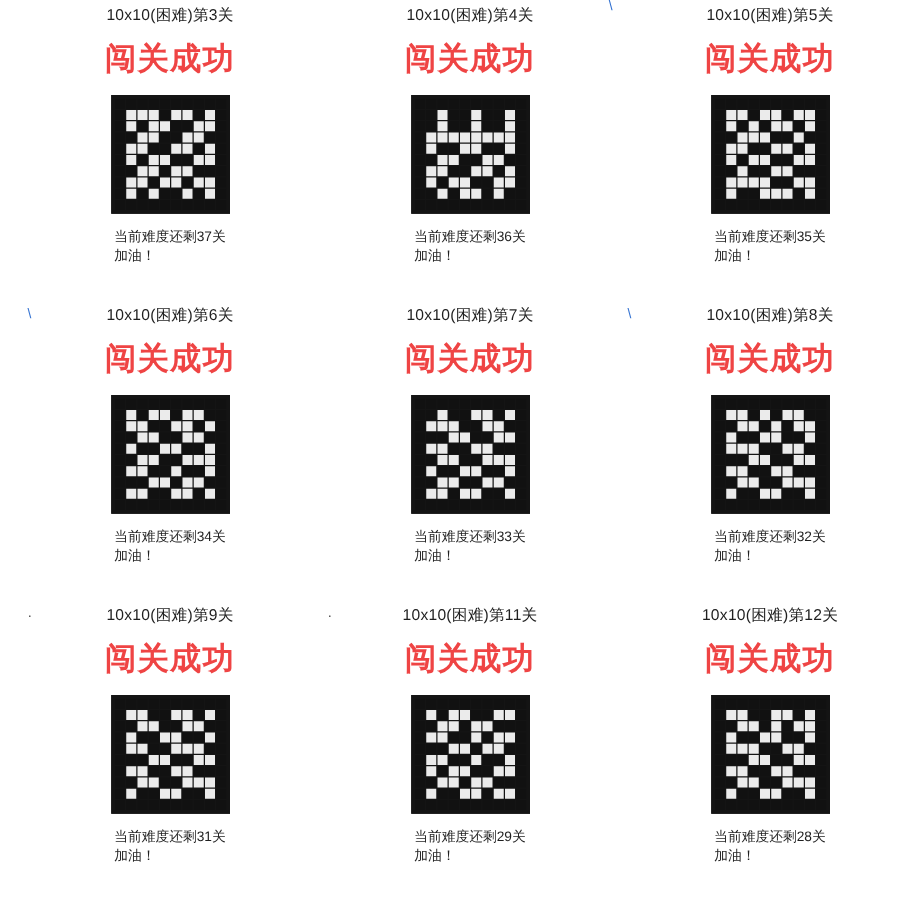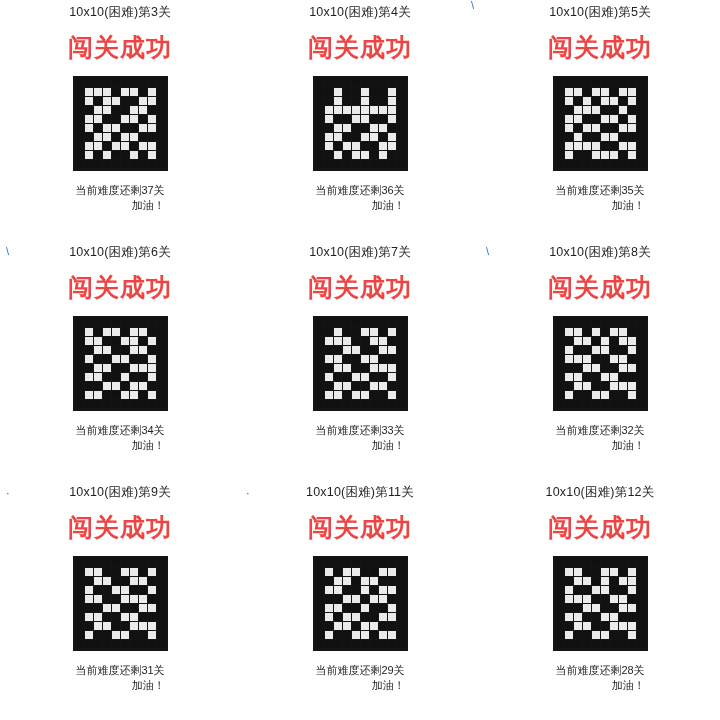--- a/index.html
+++ b/index.html
@@ -12,20 +12,21 @@
     height: 720px;
     font-family: "Liberation Sans", sans-serif;
     color: #1a1a1a;
     overflow: hidden;
   }
   .grid-wrap {
     display: grid;
     grid-template-columns: repeat(3, 240px);
     grid-auto-rows: 240px;
     width: 592px;
+    padding-left: 16px;
   }
   .card {
     position: relative;
     display: flex;
     flex-direction: column;
     align-items: center;
     justify-content: flex-start;
     box-sizing: border-box;
     padding-top: 4px;
   }
@@ -56,21 +57,21 @@
     box-sizing: content-box;
   }
   .cell {
     width: 8px;
     height: 8px;
   }
   .cell.on  { background: #111111; }
   .cell.off { background: #ebebeb; }
   .footer {
     margin-top: 12px;
-    text-align: right;
+    text-align: left;
     font-size: 11px;
     line-height: 15px;
     color: #1f1f1f;
   }
   .footer .line2 { display: block; }
   .tick {
     position: absolute;
     color: #2f6fd0;
     font-size: 11px;
     line-height: 11px;

